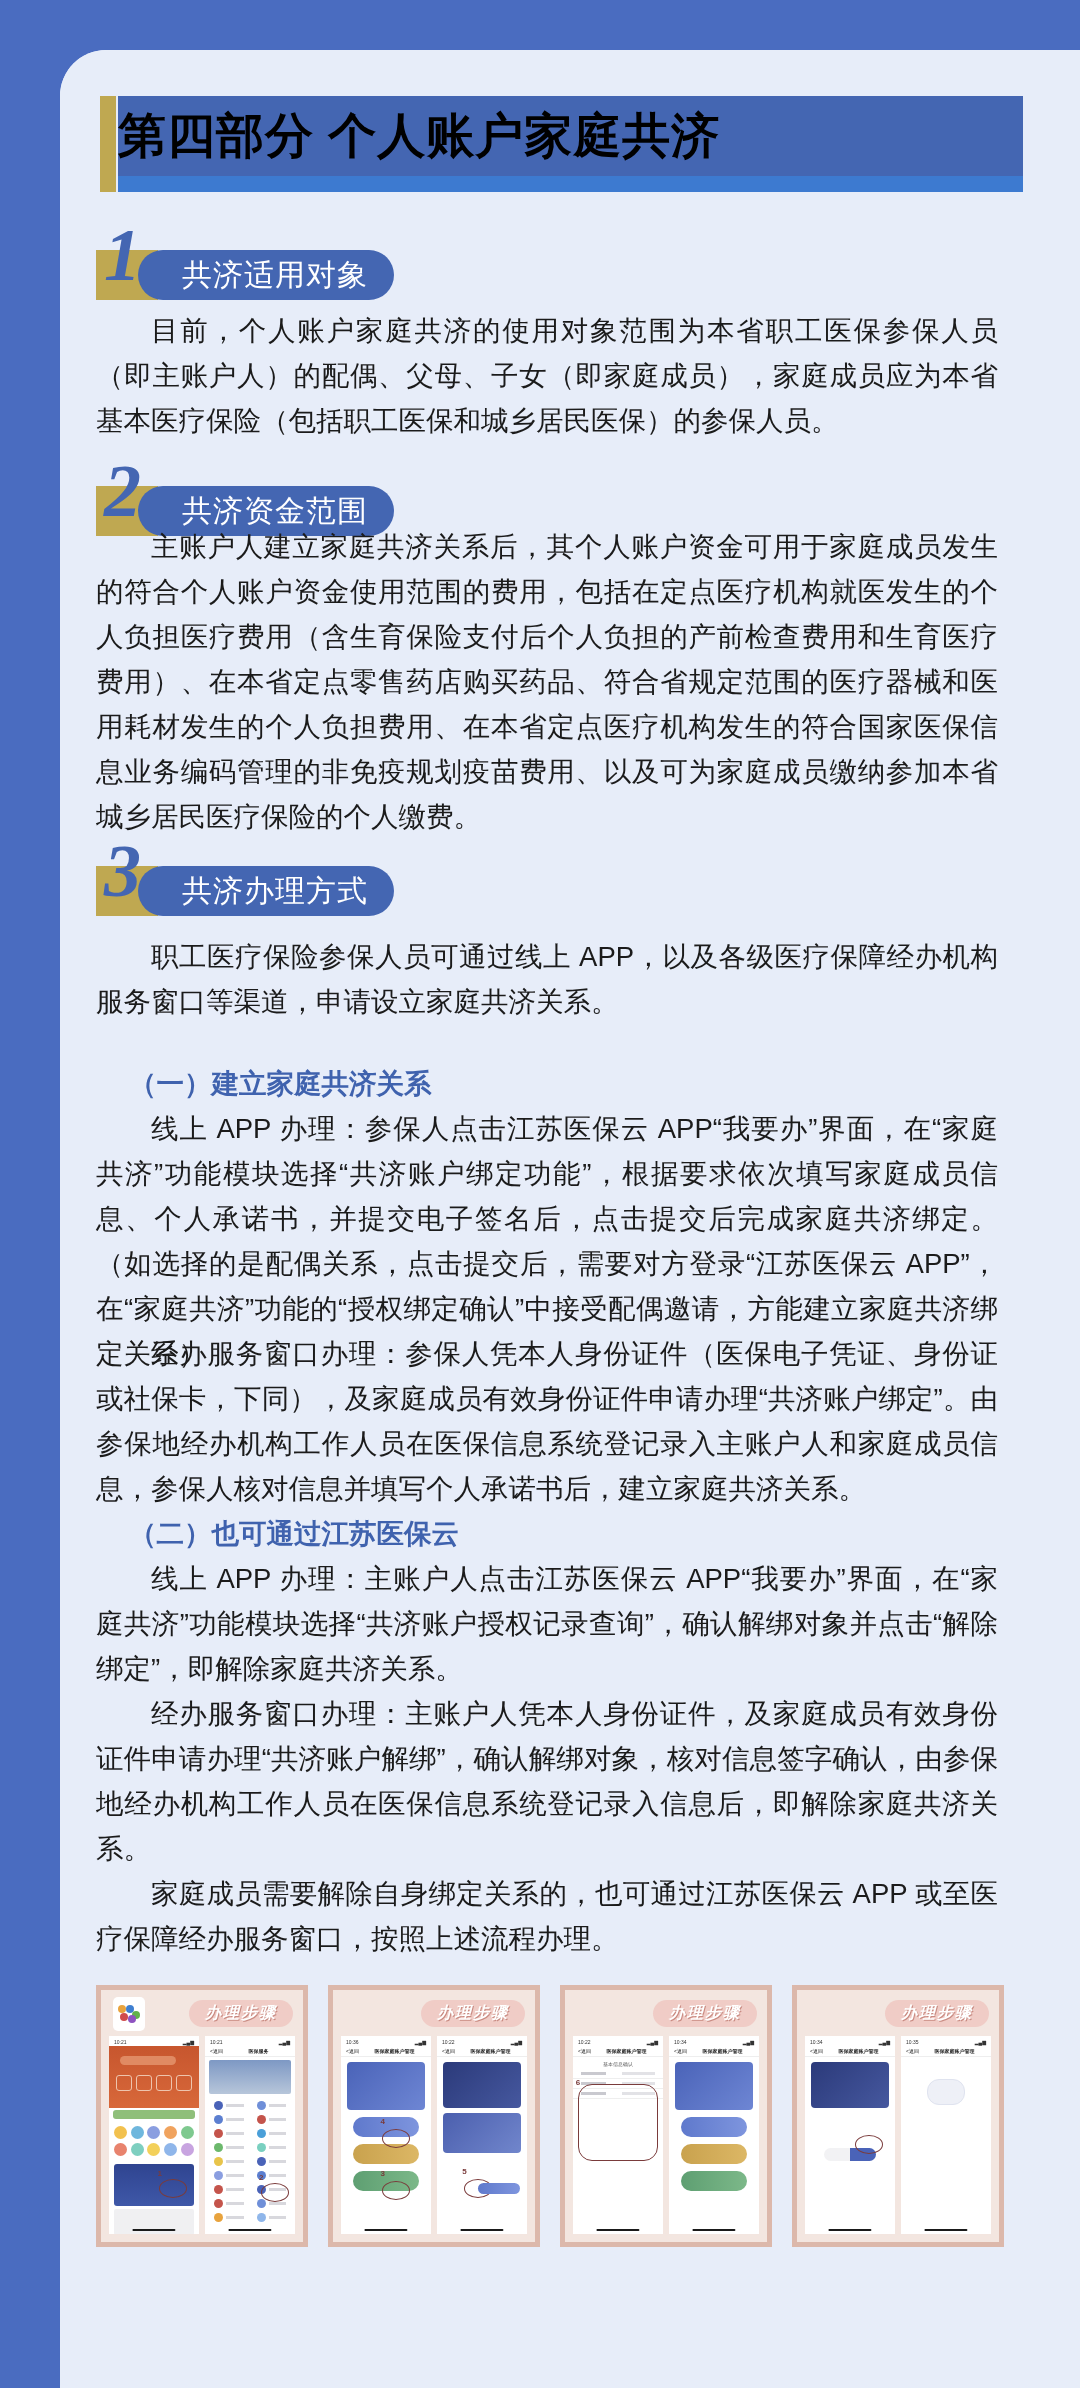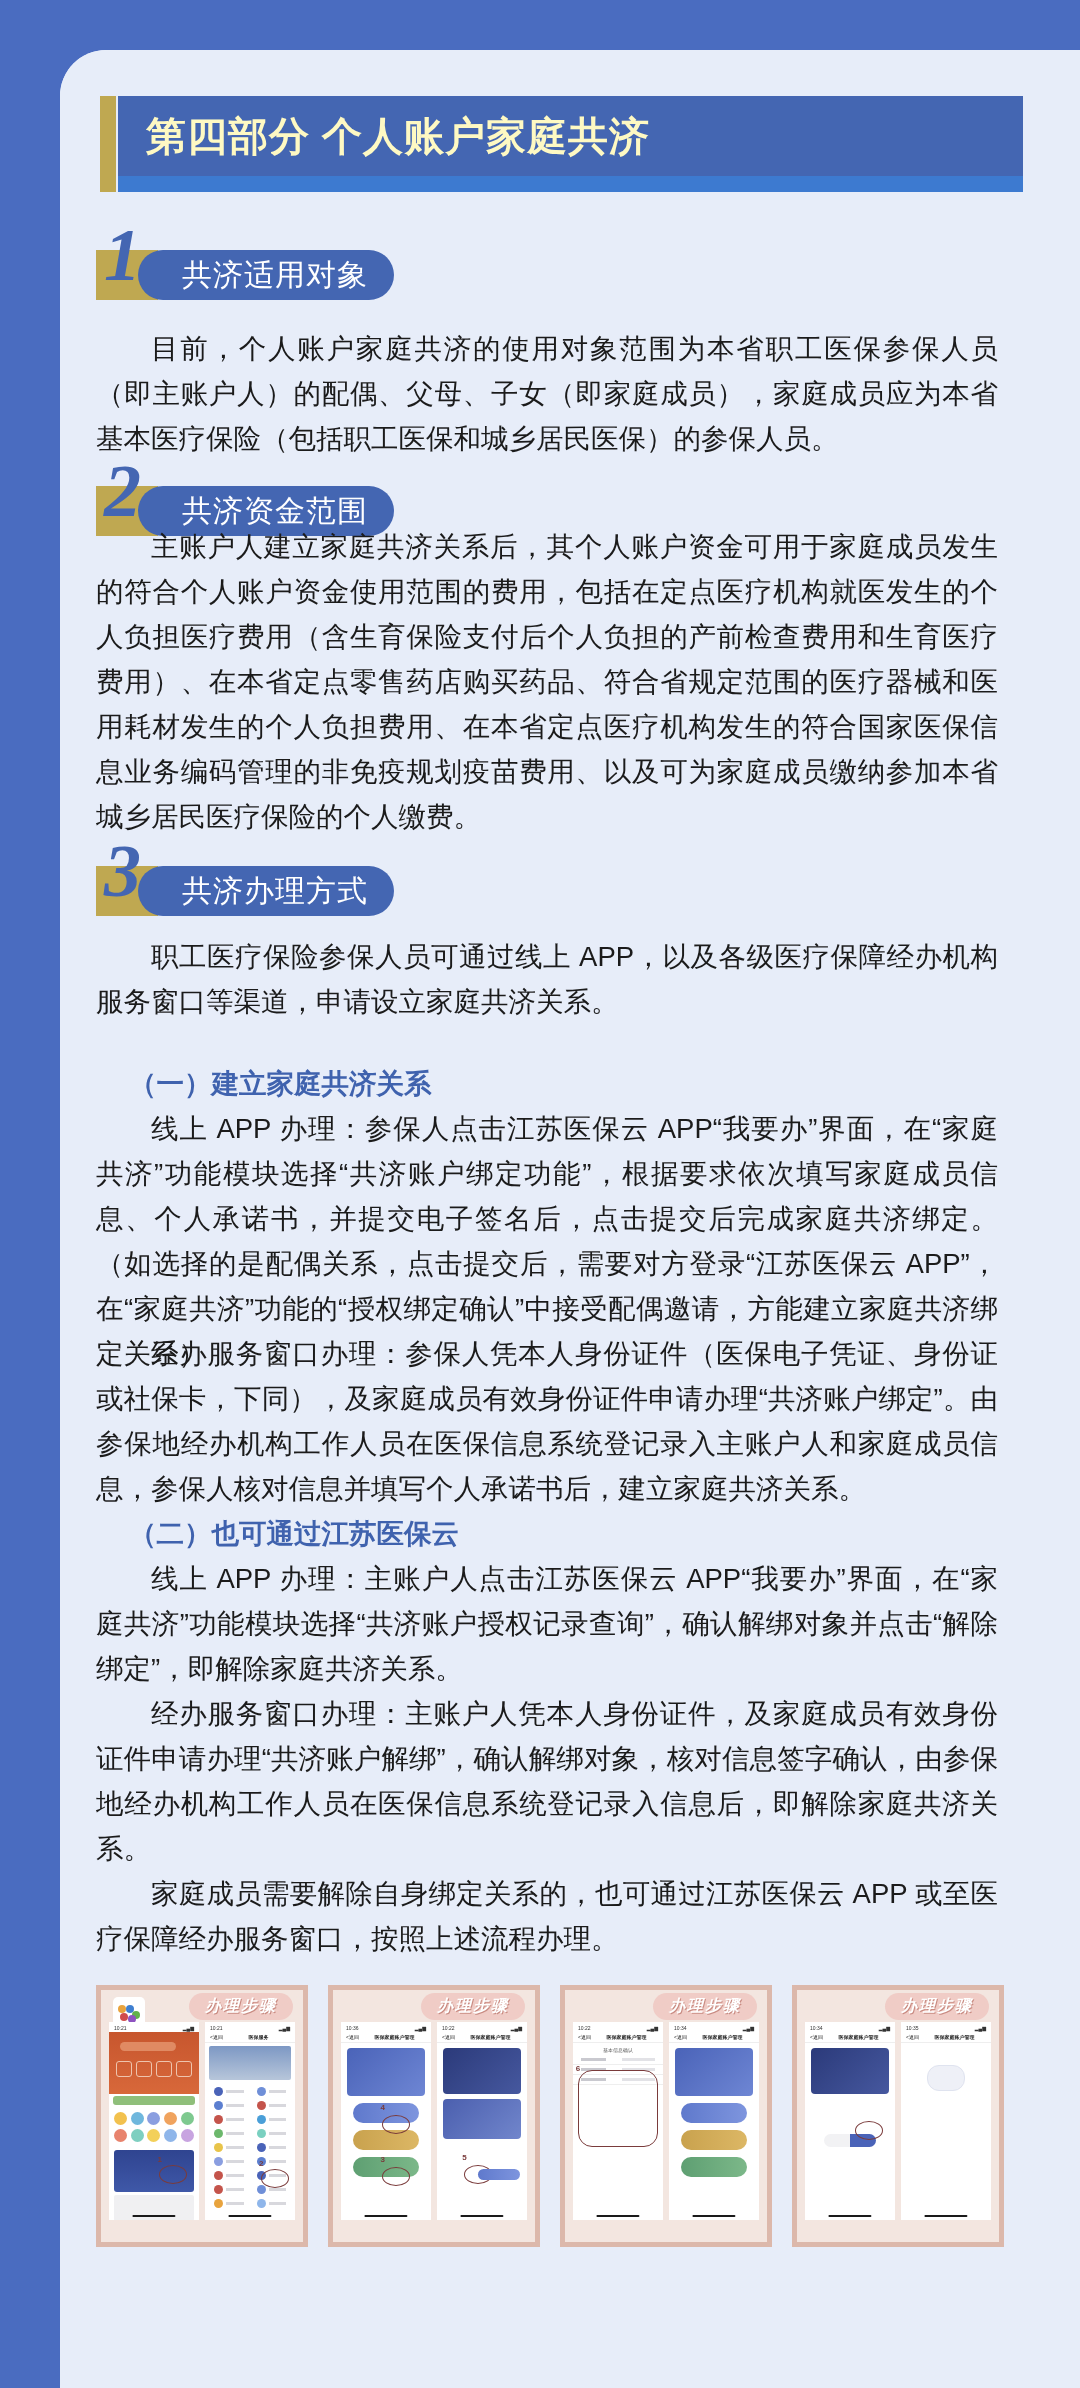--- a/index.html
+++ b/index.html
@@ -69,25 +69,24 @@
     position: absolute;
     left: 18px;
     top: 0px;
     width: 905px;
     height: 80px;
     background: #4466b2;
     display: flex;
     align-items: center;
   }
   .title-text {
-    color: #fef9c3;
-    font-size: 40px;
+    color: #000000;
+    font-size: 48px;
     font-weight: bold;
     letter-spacing: 1px;
-    margin-left: 28px;
     white-space: nowrap;
   }
 
   
   .sec-head {
     position: absolute;
     height: 64px;
   }
   .sec-num-box {
     position: absolute;
@@ -166,21 +165,21 @@
     width: 212px;
     height: 262px;
     background: #f3e6e0;
     border: 5px solid #dcb8ab;
     box-sizing: border-box;
     position: relative;
     overflow: hidden;
   }
   .card-top {
     position: relative;
-    height: 32px;
+    height: 46px;
     display: flex;
     align-items: center;
     justify-content: flex-end;
     padding-right: 10px;
   }
   .card-logo {
     position: absolute;
     left: 12px;
     top: 7px;
     width: 32px;
@@ -315,21 +314,21 @@
     </div>
   </div>
 
   <div class="sec-head" style="left:96px; top:236px;">
     <div class="sec-num-box"></div>
     <div class="sec-num">1</div>
     <div class="sec-pill">
       <span class="sec-pill-text">共济适用对象</span>
     </div>
   </div>
-  <div class="para" style="top:326px;">目前，个人账户家庭共济的使用对象范围为本省职工医保参保人员（即主账户人）的配偶、父母、子女（即家庭成员），家庭成员应为本省基本医疗保险（包括职工医保和城乡居民医保）的参保人员。</div>
+  <div class="para" style="top:308px;">目前，个人账户家庭共济的使用对象范围为本省职工医保参保人员（即主账户人）的配偶、父母、子女（即家庭成员），家庭成员应为本省基本医疗保险（包括职工医保和城乡居民医保）的参保人员。</div>
 
   <div class="sec-head" style="left:96px; top:472px;">
     <div class="sec-num-box"></div>
     <div class="sec-num">2</div>
     <div class="sec-pill">
       <span class="sec-pill-text">共济资金范围</span>
     </div>
   </div>
   <div class="para" style="top:524px;">主账户人建立家庭共济关系后，其个人账户资金可用于家庭成员发生的符合个人账户资金使用范围的费用，包括在定点医疗机构就医发生的个人负担医疗费用（含生育保险支付后个人负担的产前检查费用和生育医疗费用）、在本省定点零售药店购买药品、符合省规定范围的医疗器械和医用耗材发生的个人负担费用、在本省定点医疗机构发生的符合国家医保信息业务编码管理的非免疫规划疫苗费用、以及可为家庭成员缴纳参加本省城乡居民医疗保险的个人缴费。</div>
 

